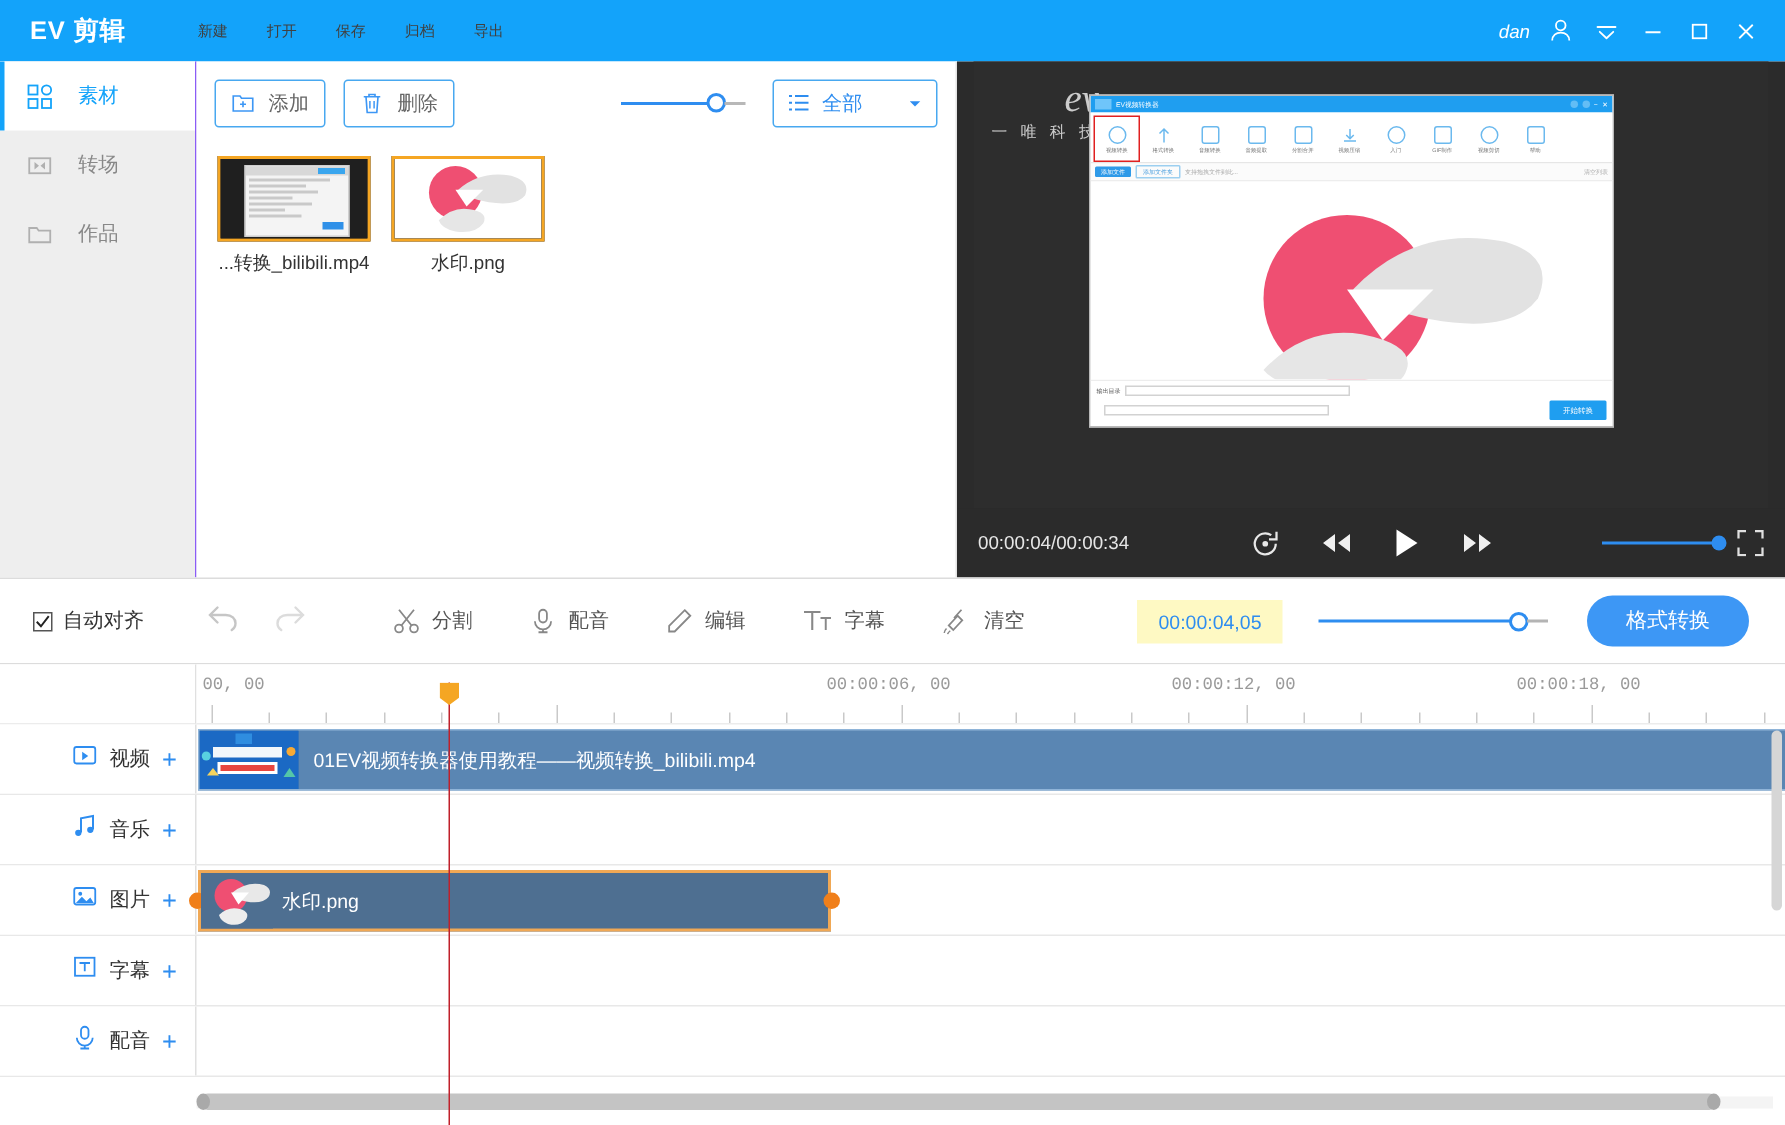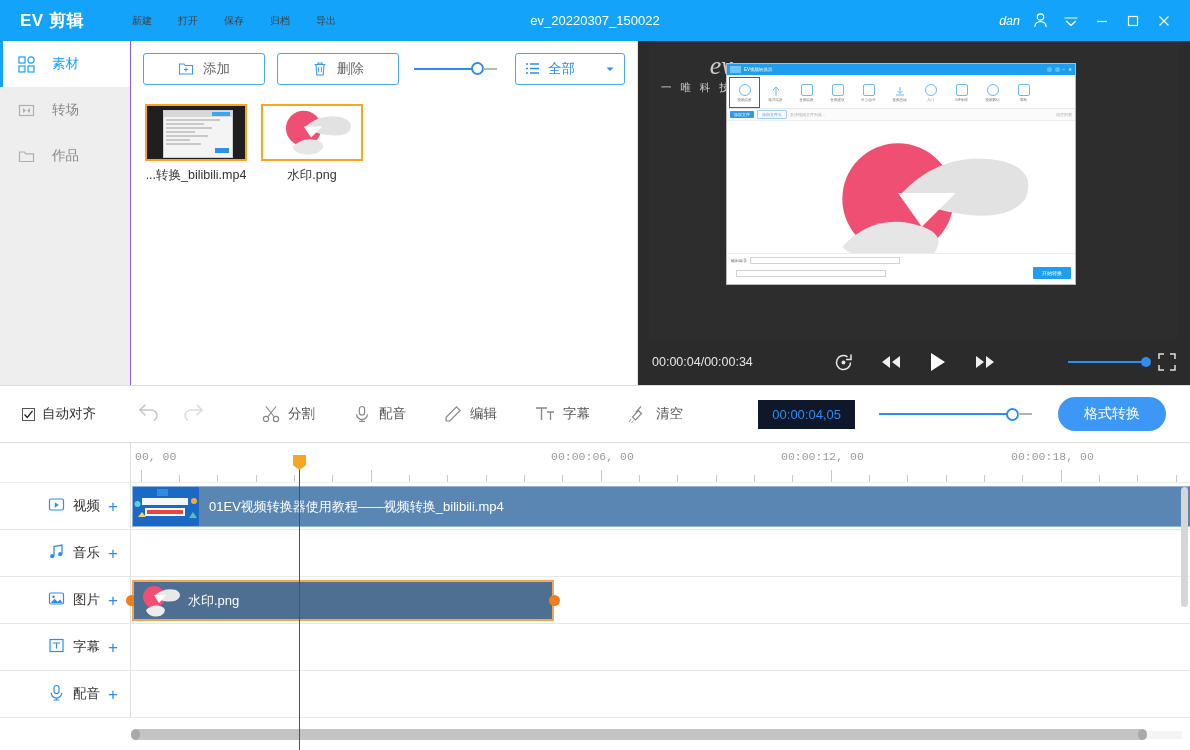--- a/index.html
+++ b/index.html
@@ -48,21 +48,21 @@
   
   .media-panel {
     position:absolute; left:131px; top:41px; width:507px; height:344px;
     background:#fff; border-right:1px solid #e4e4e4;
   }
   .media-toolbar {
     height:55px; display:flex; align-items:center; padding:0 12px;
   }
   .btn-outline {
     display:flex; align-items:center; justify-content:center; gap:9px;
-    height:32px; padding:0 34px; border:1px solid #48a8f0; border-radius:3px;
+    height:32px; padding:0 10px; border:1px solid #48a8f0; border-radius:3px;
     background:#fff; color:#666; font-size:13.5px; cursor:default;
   }
   .btn-outline + .btn-outline { margin-left:12px; }
   .zoom-slider { margin-left:auto; display:flex; align-items:center; }
   .zs-track { width:58px; height:2px; background:#2e8df0; }
   .zs-track2 { width:14px; height:2px; background:#b8b8b8; }
   .zs-knob {
     width:13px; height:13px; border-radius:50%; border:2px solid #2e8df0;
     background:#fff; margin:0 -1px;
   }
@@ -142,21 +142,21 @@
   .edit-bar {
     position:absolute; left:0; top:385px; width:1190px; height:58px;
     background:#fff; border-top:1px solid #dcdcdc; border-bottom:1px solid #dcdcdc;
     display:flex; align-items:center;
   }
   .chk-wrap { display:flex; align-items:center; gap:7px; margin-left:22px; color:#333; font-size:13.5px; cursor:default; }
   .chk-box { width:13px; height:13px; border:1px solid #555; display:flex; align-items:center; justify-content:center; }
   .undo-group { display:flex; gap:22px; margin-left:42px; }
   .eb-tools { display:flex; gap:38px; margin-left:58px; }
   .eb-tool { display:flex; align-items:center; gap:8px; color:#555; font-size:13.5px; cursor:default; }
-  .tc-box { margin-left:auto; background:#0f172a; color:#2e8df0; font-size:13px; padding:7px 14px; }
+  .tc-box { margin-left:auto; background:#fef9c3; color:#2e8df0; font-size:13px; padding:7px 14px; }
   .eb-zoom { display:flex; align-items:center; margin-left:24px; }
   .ebz-track { width:128px; height:2px; background:#2e8df0; }
   .ebz-track2 { width:14px; height:2px; background:#b4b4b4; }
   .ebz-knob { width:13px; height:13px; border-radius:50%; border:2px solid #2e8df0; background:#fff; margin:0 -1px; }
   .export-btn {
     margin-left:26px; margin-right:24px; background:#3d97f5; color:#fff; font-size:14px;
     padding:0 26px; height:34px; border-radius:17px; display:flex; align-items:center; cursor:default;
   }
 
   
@@ -215,21 +215,20 @@
 
   <div class="titlebar">
     <div class="brand">EV 剪辑</div>
     <div class="menu">
       <div class="menu-item">新建</div>
       <div class="menu-item">打开</div>
       <div class="menu-item">保存</div>
       <div class="menu-item">归档</div>
       <div class="menu-item">导出</div>
     </div>
-    <div class="doc-title">ev_20220307_150022</div>
     <div class="tb-right">
       <span class="user-name">dan</span>
       <div class="tb-btn">
         <svg width="17" height="17" viewBox="0 0 17 17">
             <circle cx="8.5" cy="5" r="3.2" fill="none" stroke="#fff" stroke-width="1.2"></circle>
             <path d="M2.8 15c0-3.4 2.6-5.3 5.7-5.3S14.2 11.6 14.2 15" fill="none" stroke="#fff" stroke-width="1.2"></path>
           </svg>
       </div>
       <div class="tb-btn">
         <svg width="18" height="18" viewBox="0 0 18 18">

